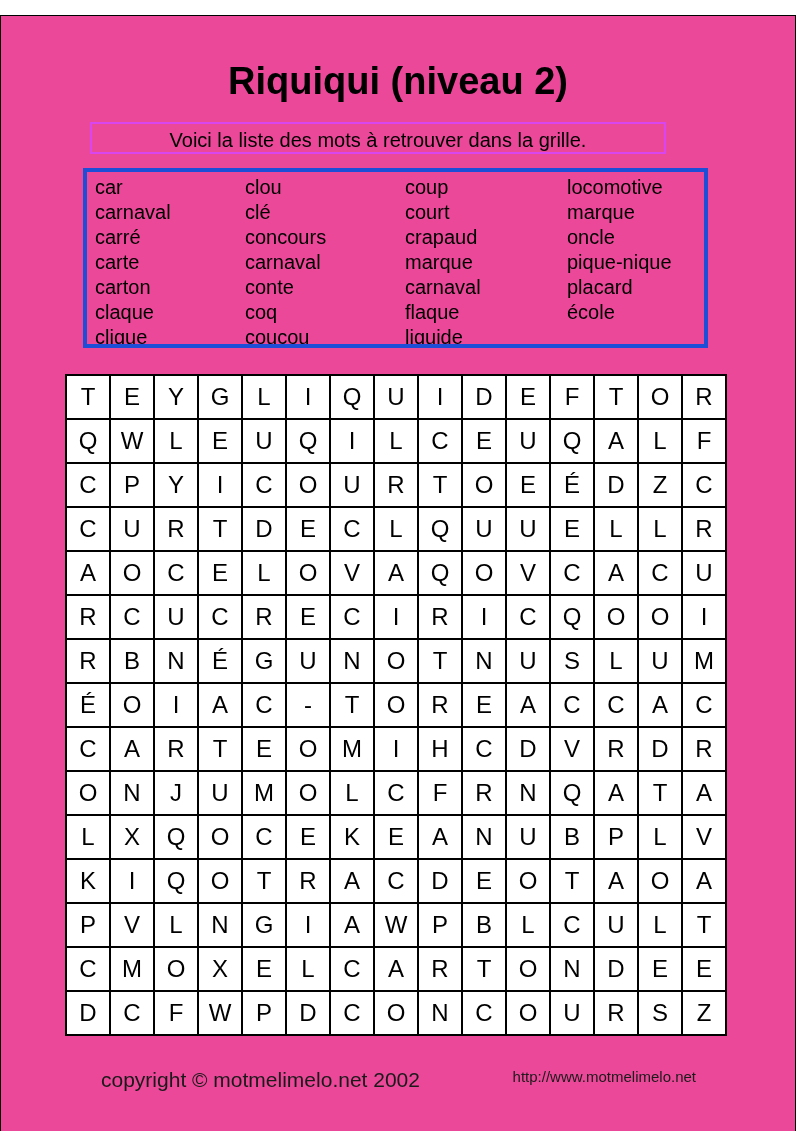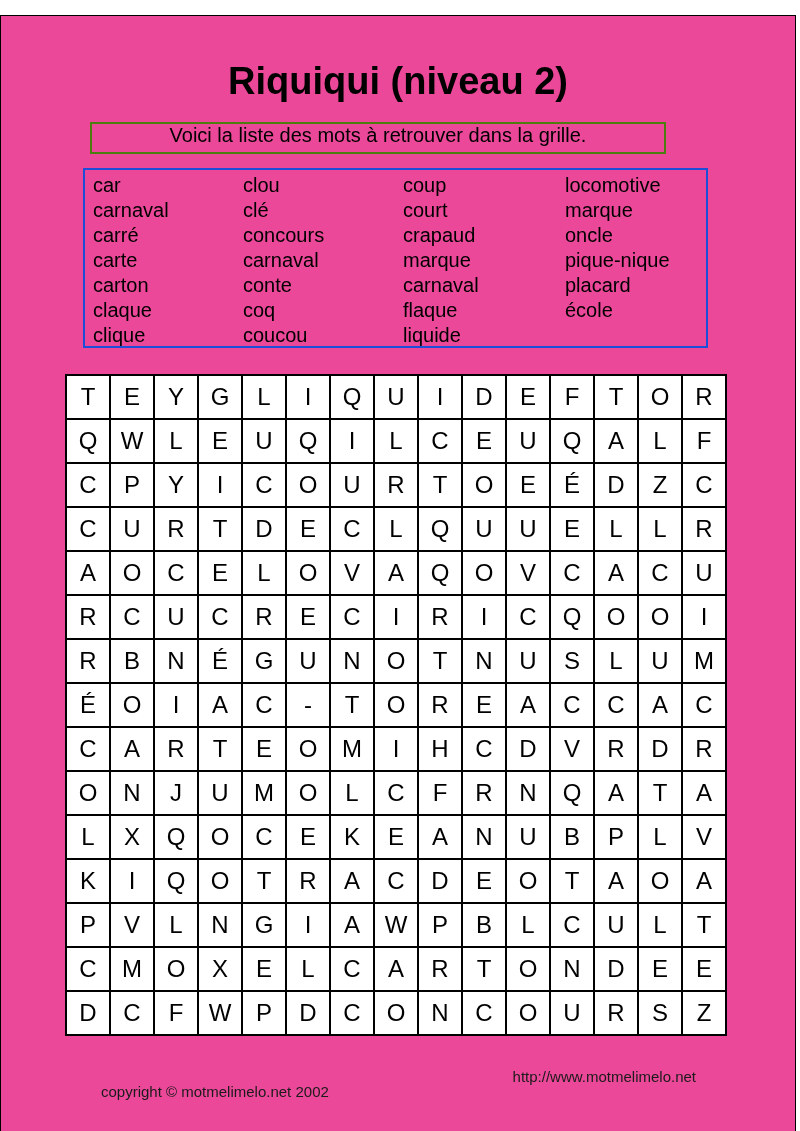--- a/index.html
+++ b/index.html
@@ -18,28 +18,28 @@
   }
   .title {
     position: absolute; top: 44px; left: 0; width: 100%;
     text-align: center;
     font-size: 38px; font-weight: bold;
     letter-spacing: 0px;
   }
   .subtitle-box {
     position: absolute; left: 89px; top: 106px;
     width: 576px; height: 32px;
-    border: 2px solid #4d7c0f;
-    display: flex; align-items: flex-start; justify-content: center;
+    border: 2px solid #d946ef;
+    display: flex; align-items: flex-end; justify-content: center;
     font-size: 20px;
   }
   .wordlist-box {
     position: absolute; left: 82px; top: 152px;
     width: 625px; height: 180px;
-    border: 2px solid #1d4ed8;
+    border: 4px solid #1d4ed8;
     overflow: hidden;
   }
   .word-col { position: absolute; top: 3px; }
   .word-col:nth-child(1) { left: 8px; }
   .word-col:nth-child(2) { left: 158px; }
   .word-col:nth-child(3) { left: 318px; }
   .word-col:nth-child(4) { left: 470px; margin-left: 10px; }
   .word {
     font-size: 20px;
     line-height: 25px;
@@ -56,21 +56,21 @@
     width: max-content;
   }
   .cell {
     background: #ffffff;
     display: flex; align-items: center; justify-content: center;
     font-size: 24px;
     font-weight: normal;
   }
   .footer-copyright {
     position: absolute; left: 100px; top: 1052px;
-    font-size: 15px; color: #1a1a1a; margin-top: 15px;
+    font-size: 21px; color: #1a1a1a;
   }
   .footer-url {
     position: absolute; right: 99px; top: 1052px;
     font-size: 15px; color: #1a1a1a; padding-left: 34px;
   }
 </style>
 </head>
 <body>
 
 <div class="page">

